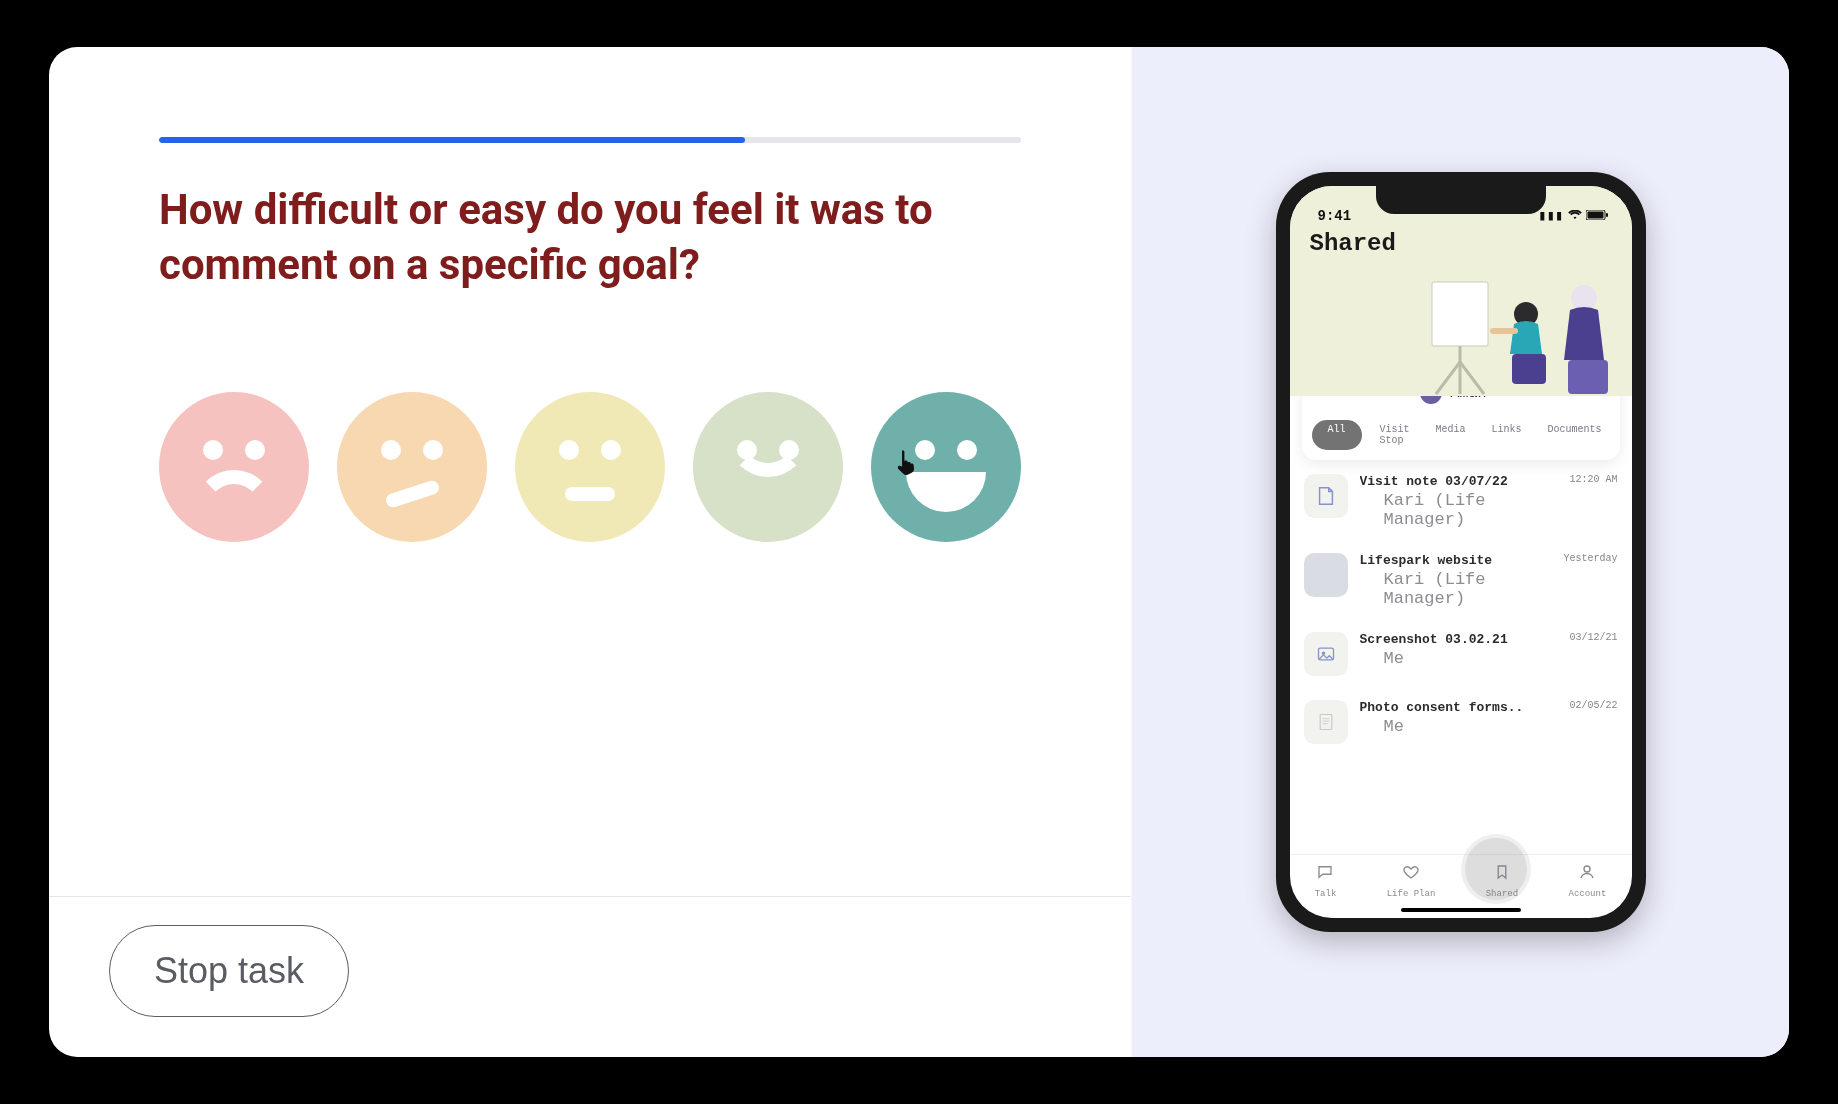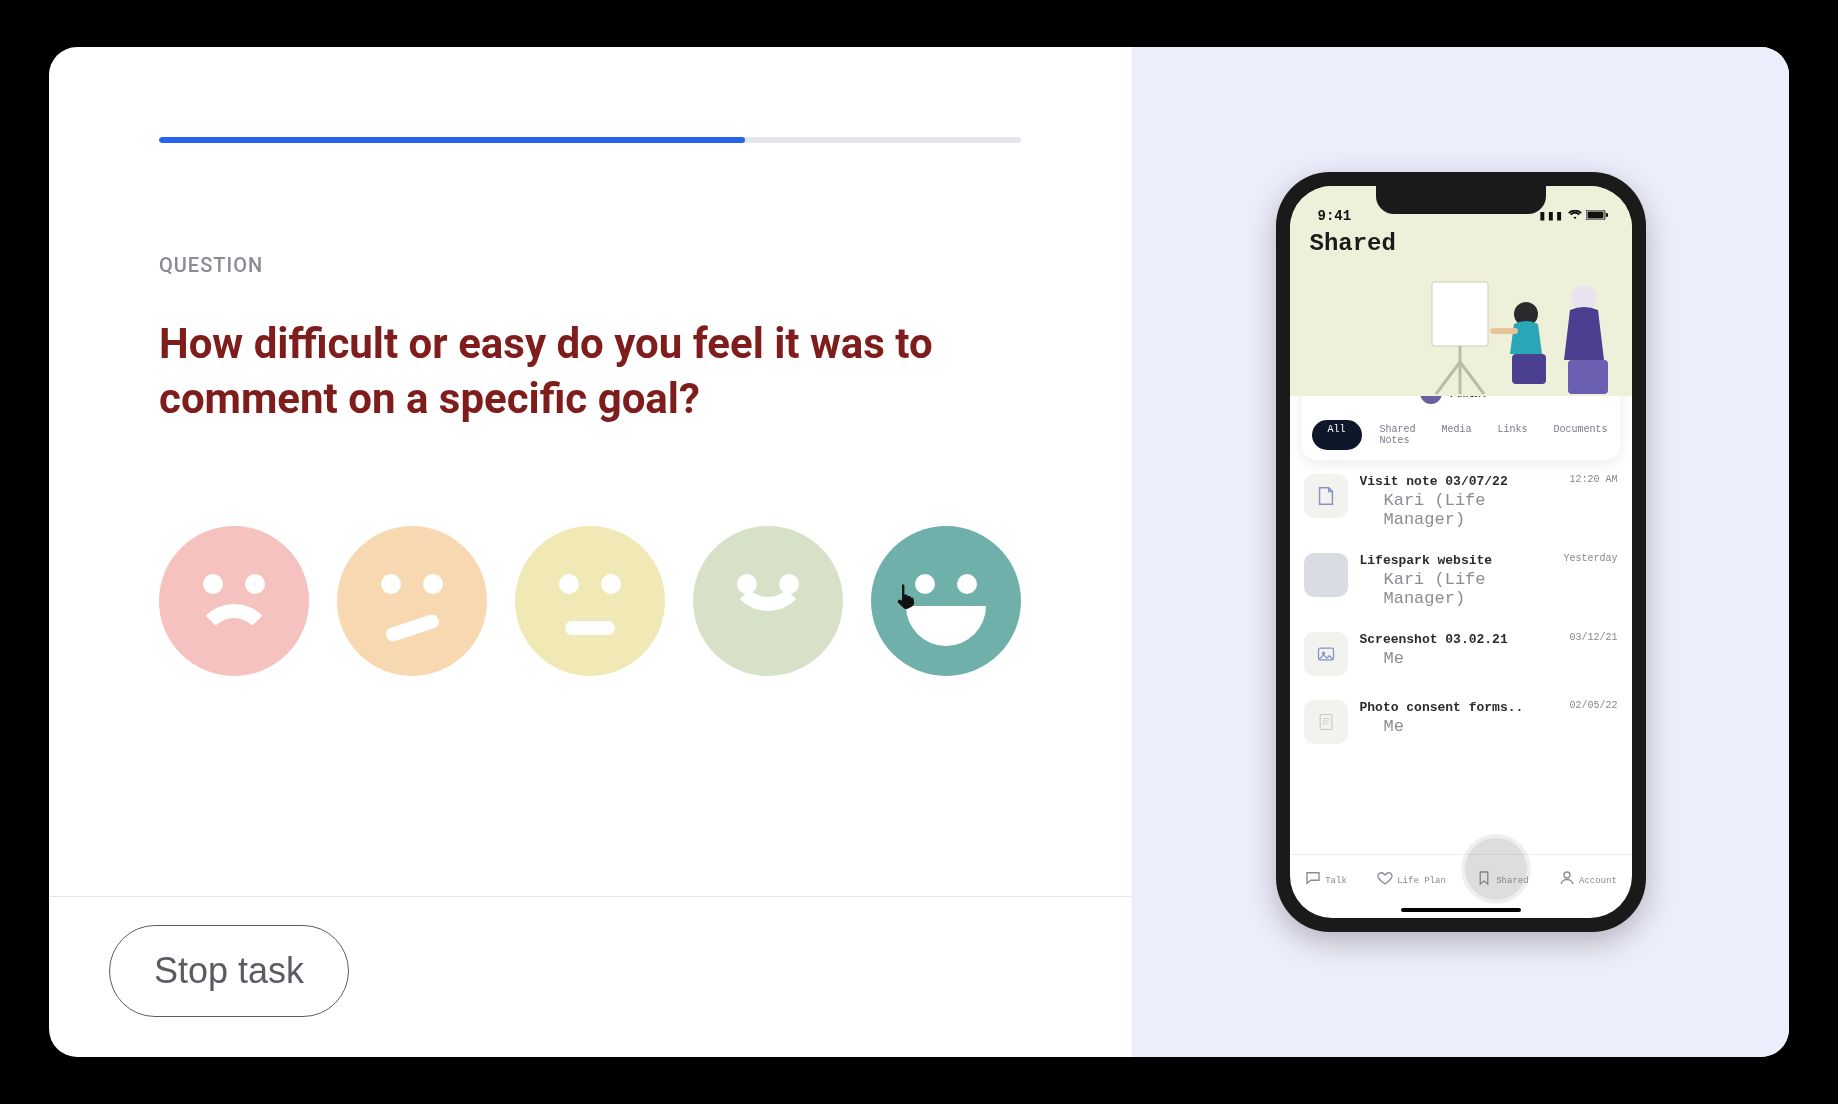--- a/index.html
+++ b/index.html
@@ -229,21 +229,21 @@
     padding-bottom:10px;
   }
   .avatar-sm{width:22px;height:22px;border-radius:50%;background:#6b5ea1;}
   .chev{font-size:10px;color:#777;}
   .tabs{
     display:flex;gap:10px;justify-content:space-around;
     padding:6px 10px 2px 10px;
     font-size:10px;color:#7a7a86;
   }
   .tab{padding:4px 8px;border-radius:999px;}
-  .tab.active{background:#0f172a;color:#fff;padding:4px 16px;}
+  .tab.active{background:#737373;color:#fff;padding:4px 16px;}
   .list{flex:1;overflow:hidden;padding:2px 12px 0 12px;}
   .item{display:flex;gap:12px;align-items:flex-start;padding:12px 2px;}
   .thumb{
     width:44px;height:44px;border-radius:10px;
     background:#f2f3ee;flex-shrink:0;
     display:flex;align-items:center;justify-content:center;
     font-size:18px;color:#8893c9;
   }
   .thumb.photo{background:#d9dce3;}
   .item .mid{flex:1;min-width:0;}
@@ -251,21 +251,21 @@
   .item .sub{font-size:17px;color:#8c8c93;margin-top:2px;margin-left:24px;}
   .item .time{font-size:10px;color:#85858c;white-space:nowrap;margin-left:6px;}
   .tabbar{
     height:64px;
     display:flex;justify-content:space-around;align-items:center;
     border-top:1px solid #eee;
     font-size:9px;color:#8a8a92;
     position:relative;
     padding-bottom:12px;
   }
-  .tabbar .tbi{display:flex;align-items:center;gap:3px;}
+  .tabbar .tbi{display:flex;flex-direction:column;align-items:center;gap:3px;}
   .tbi .ic{font-size:16px;color:#8a8a92;}
   .tap-ind{
     position:absolute;
     width:62px;height:62px;border-radius:50%;
     background:rgba(120,120,120,.25);
     box-shadow:0 0 0 4px rgba(120,120,120,.12);
     bottom:18px;left:50%;transform:translateX(4px);
   }
   .home-ind{
     position:absolute;bottom:6px;left:50%;transform:translateX(-50%);
@@ -276,21 +276,20 @@
 <body>
 
 <div class="card">
 
   <div class="left">
 
     <div class="progress-track">
       <div class="progress-fill" style="width:68%"></div>
     </div>
 
-    <div class="overline">QUESTION</div>
     <div class="question">How difficult or easy do you feel it was to comment on a specific goal?</div>
 
     <div class="faces">
       <div class="face f1" aria-label="Very difficult">
         <span class="eye l"></span>
           <span class="eye r"></span>
         <span class="mouth-frown2"></span>
       </div>
       <div class="face f2" aria-label="Difficult">
         <span class="eye l"></span>
@@ -370,21 +369,21 @@
         </div>
 
         <div class="floating">
           <div class="user-row">
             <span class="avatar-sm"></span>
             <span>Amah</span>
             <span class="chev">▾</span>
           </div>
           <div class="tabs">
             <span class="tab active">All</span>
-            <span class="tab">Shared Notes</span>
+            <span class="tab">Visit Stop</span>
             <span class="tab">Media</span>
             <span class="tab">Links</span>
             <span class="tab">Documents</span>
           </div>
         </div>
 
         <div class="list">
           <div class="item">
             <div class="thumb">
               <svg width="22" height="22" viewBox="0 0 24 24">

